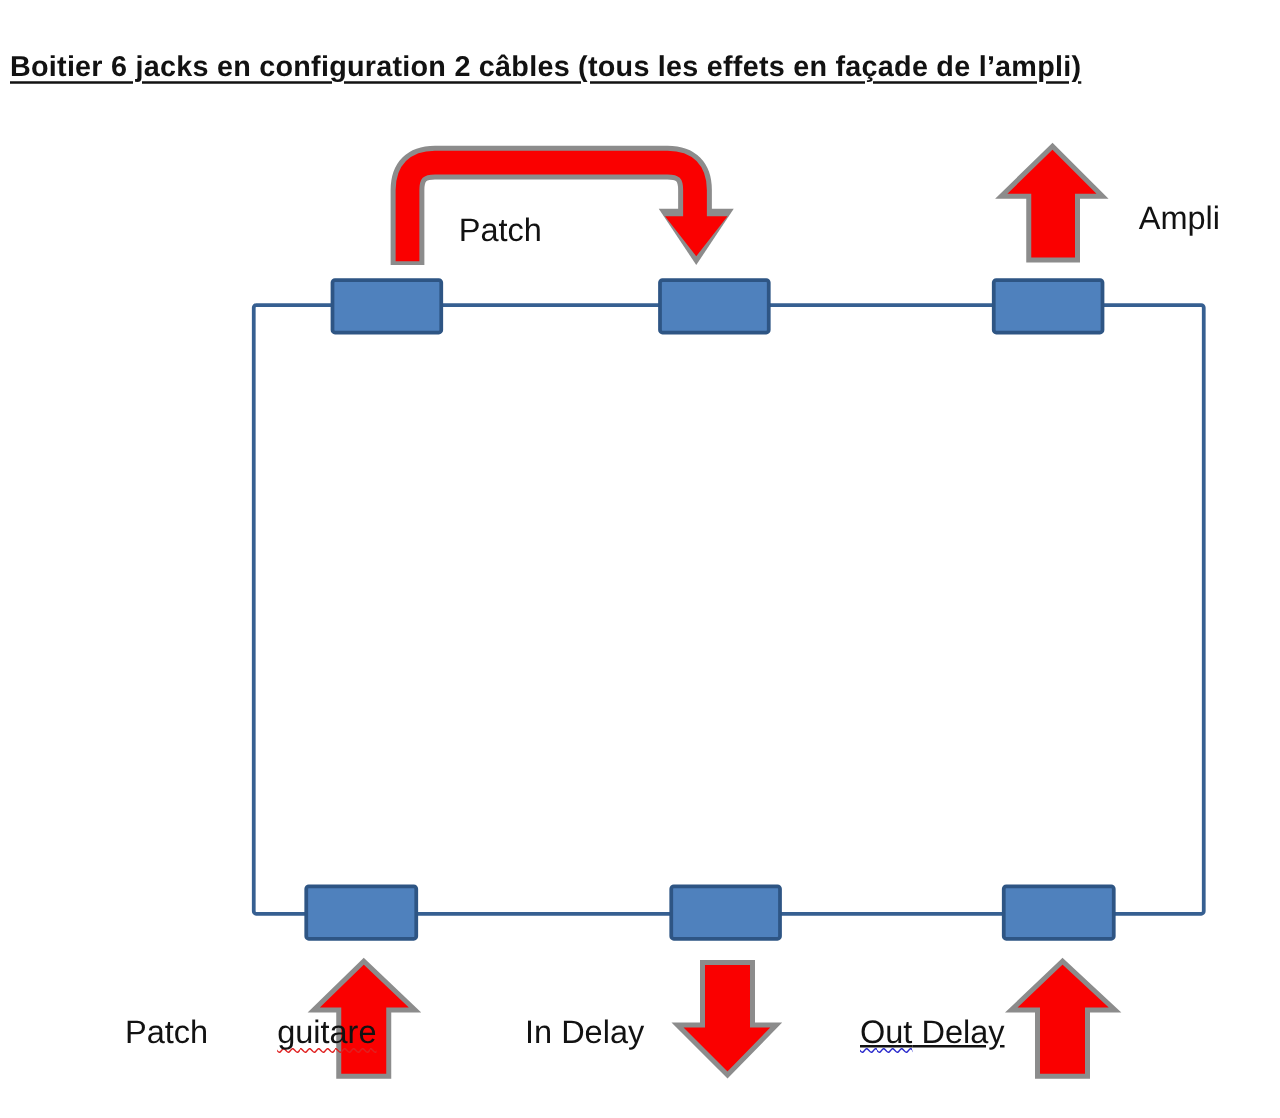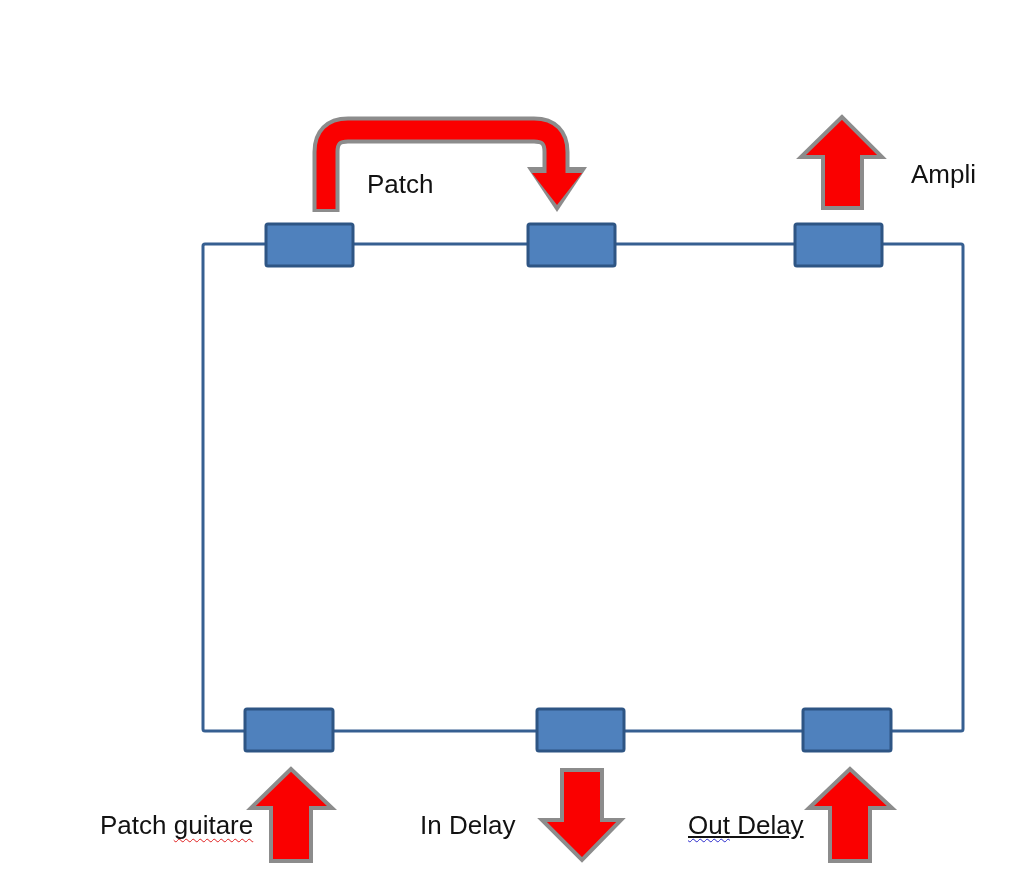--- a/index.html
+++ b/index.html
@@ -74,35 +74,37 @@
     color: var(--text);
     white-space: nowrap;
   }
   .squiggle-red {
     text-decoration-line: underline;
     text-decoration-style: wavy;
     text-decoration-color: var(--spellcheck-red);
     text-decoration-thickness: 1px;
     text-underline-offset: 4px;
     text-decoration-skip-ink: none;
+    margin-left: 48px;
   }
   .squiggle-blue {
     text-decoration-line: underline;
     text-decoration-style: wavy;
     text-decoration-color: var(--grammar-blue);
     text-decoration-thickness: 1px;
     text-underline-offset: 4px;
     text-decoration-skip-ink: none;
   }
 </style>
 </head>
 <body>
 
 <div class="stage">
 
+  <h1 class="page-title">Boitier 6 jacks en configuration 2 câbles (tous les effets en façade de l’ampli)</h1>
 
   <svg class="diagram-svg" width="1024" height="894" viewBox="0 0 1024 894">
 
     <rect class="box" x="203" y="244" width="760" height="487" rx="2"></rect>
 
     <rect class="jack" x="266" y="224" width="87" height="42" rx="2"></rect>
     <rect class="jack" x="528" y="224" width="87" height="42" rx="2"></rect>
     <rect class="jack" x="795" y="224" width="87" height="42" rx="2"></rect>
 
     <rect class="jack" x="245" y="709" width="88" height="42" rx="2"></rect>

